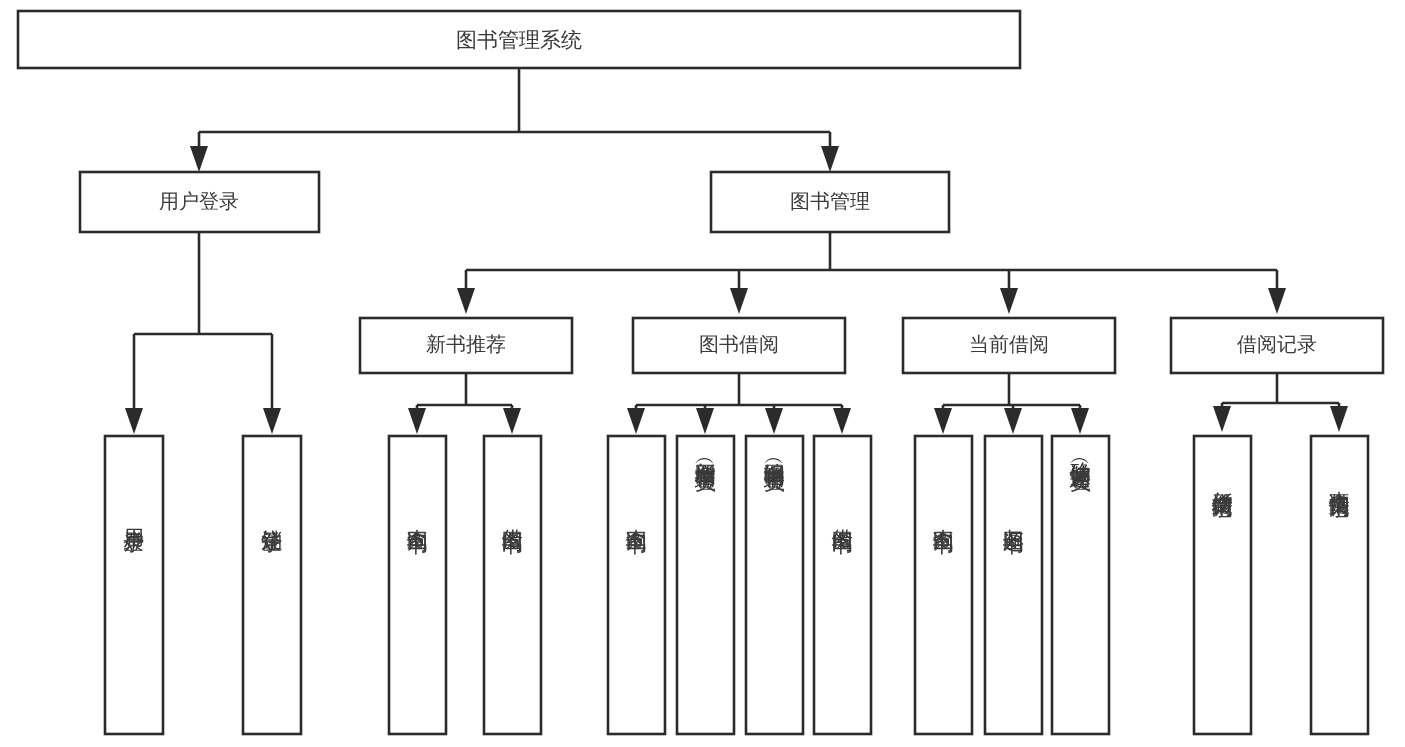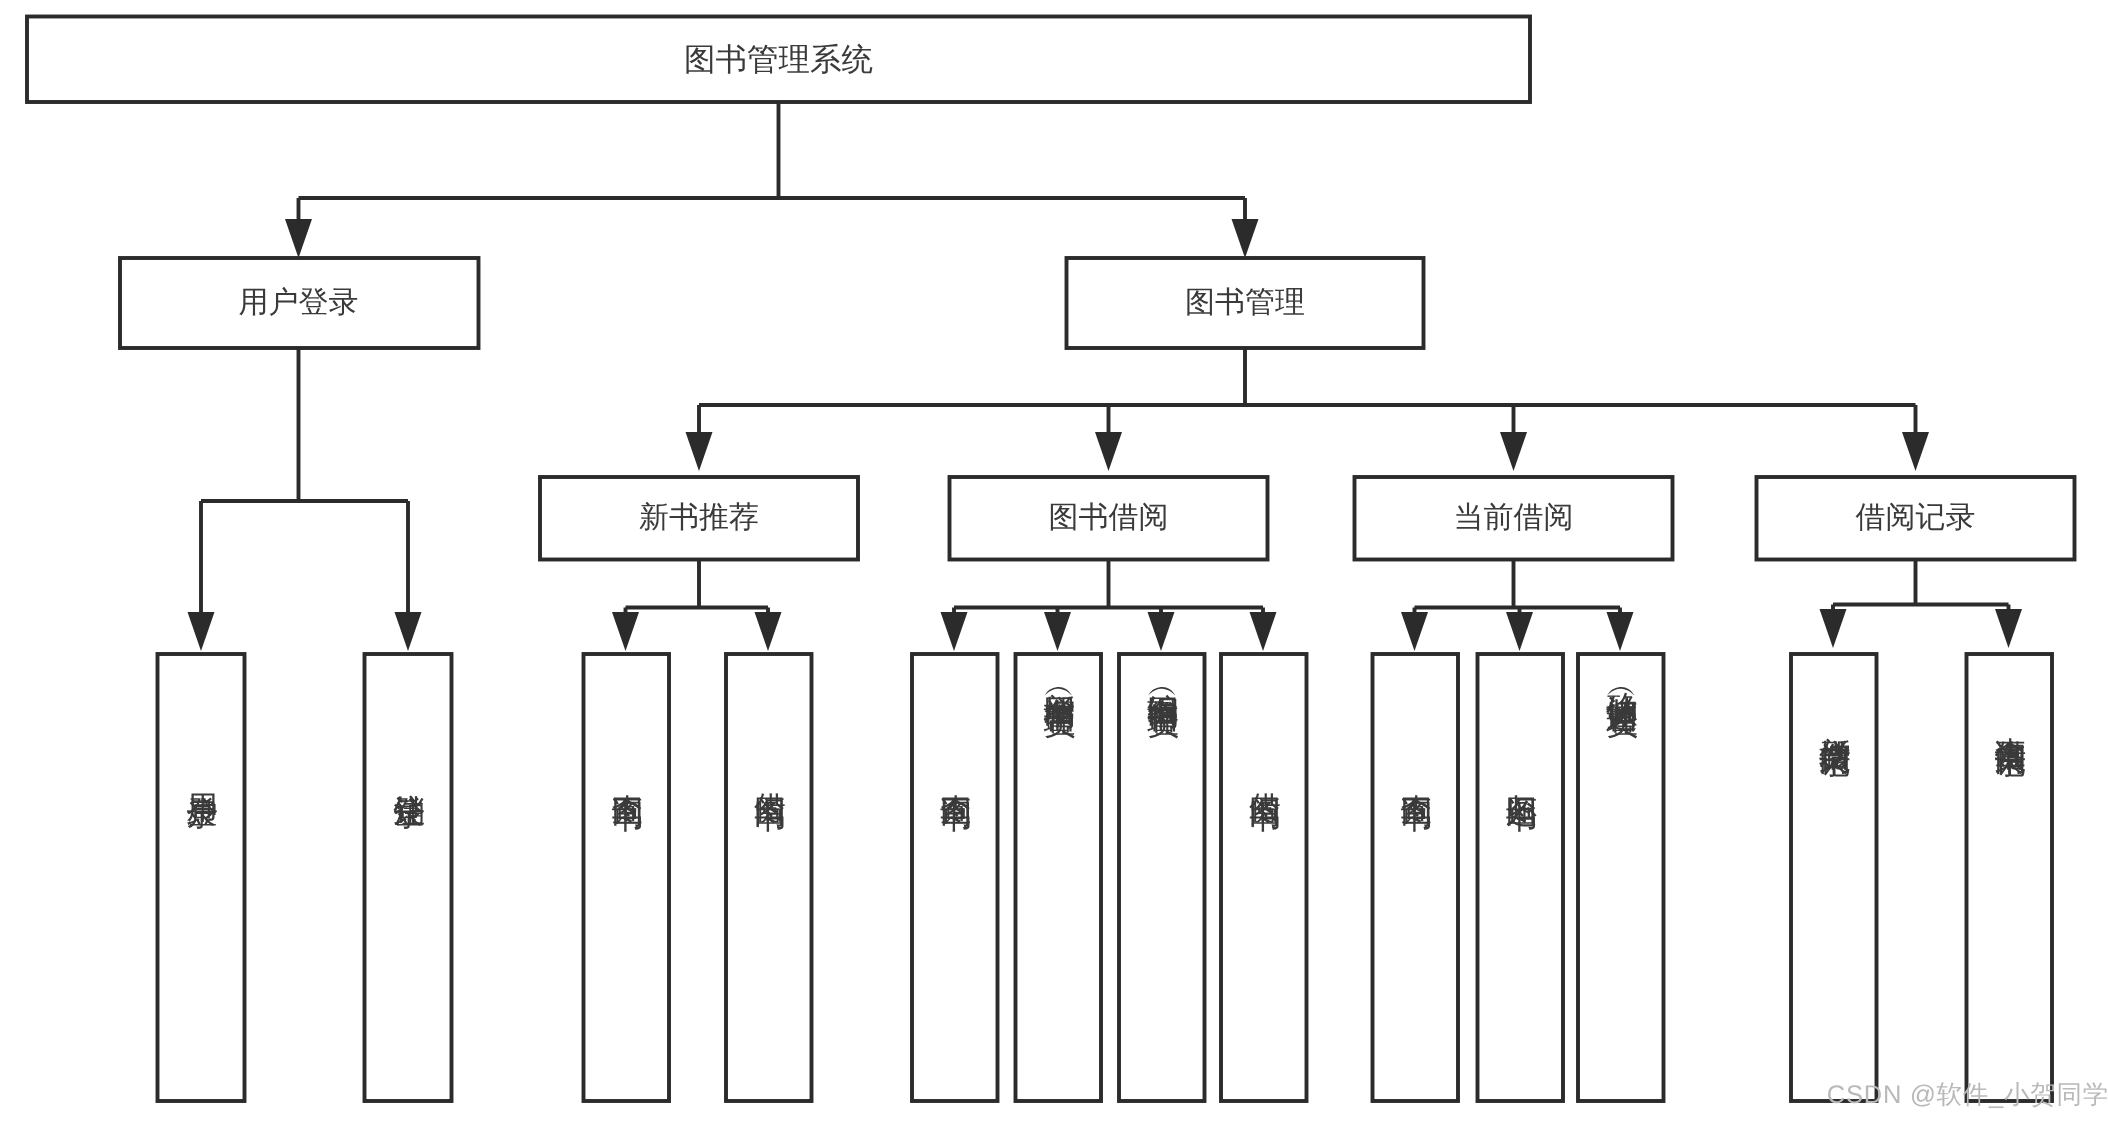--- a/index.html
+++ b/index.html
@@ -261,15 +261,14 @@
     <span class="leaf-label" style="margin-top:9px;">确认归还（管理员）</span>
   </div>
 
   <div class="leaf-label-wrap" style="left:1194px; top:436px; width:57px; height:298px;">
     <span class="leaf-label" style="margin-top:38px;">新增借阅记录</span>
   </div>
   <div class="leaf-label-wrap" style="left:1311px; top:436px; width:57px; height:298px;">
     <span class="leaf-label" style="margin-top:38px;">查询借阅记录</span>
   </div>
 
-  <div class="watermark">CSDN @软件_小贺同学</div>
 
 </div>
 
 </body></html>

